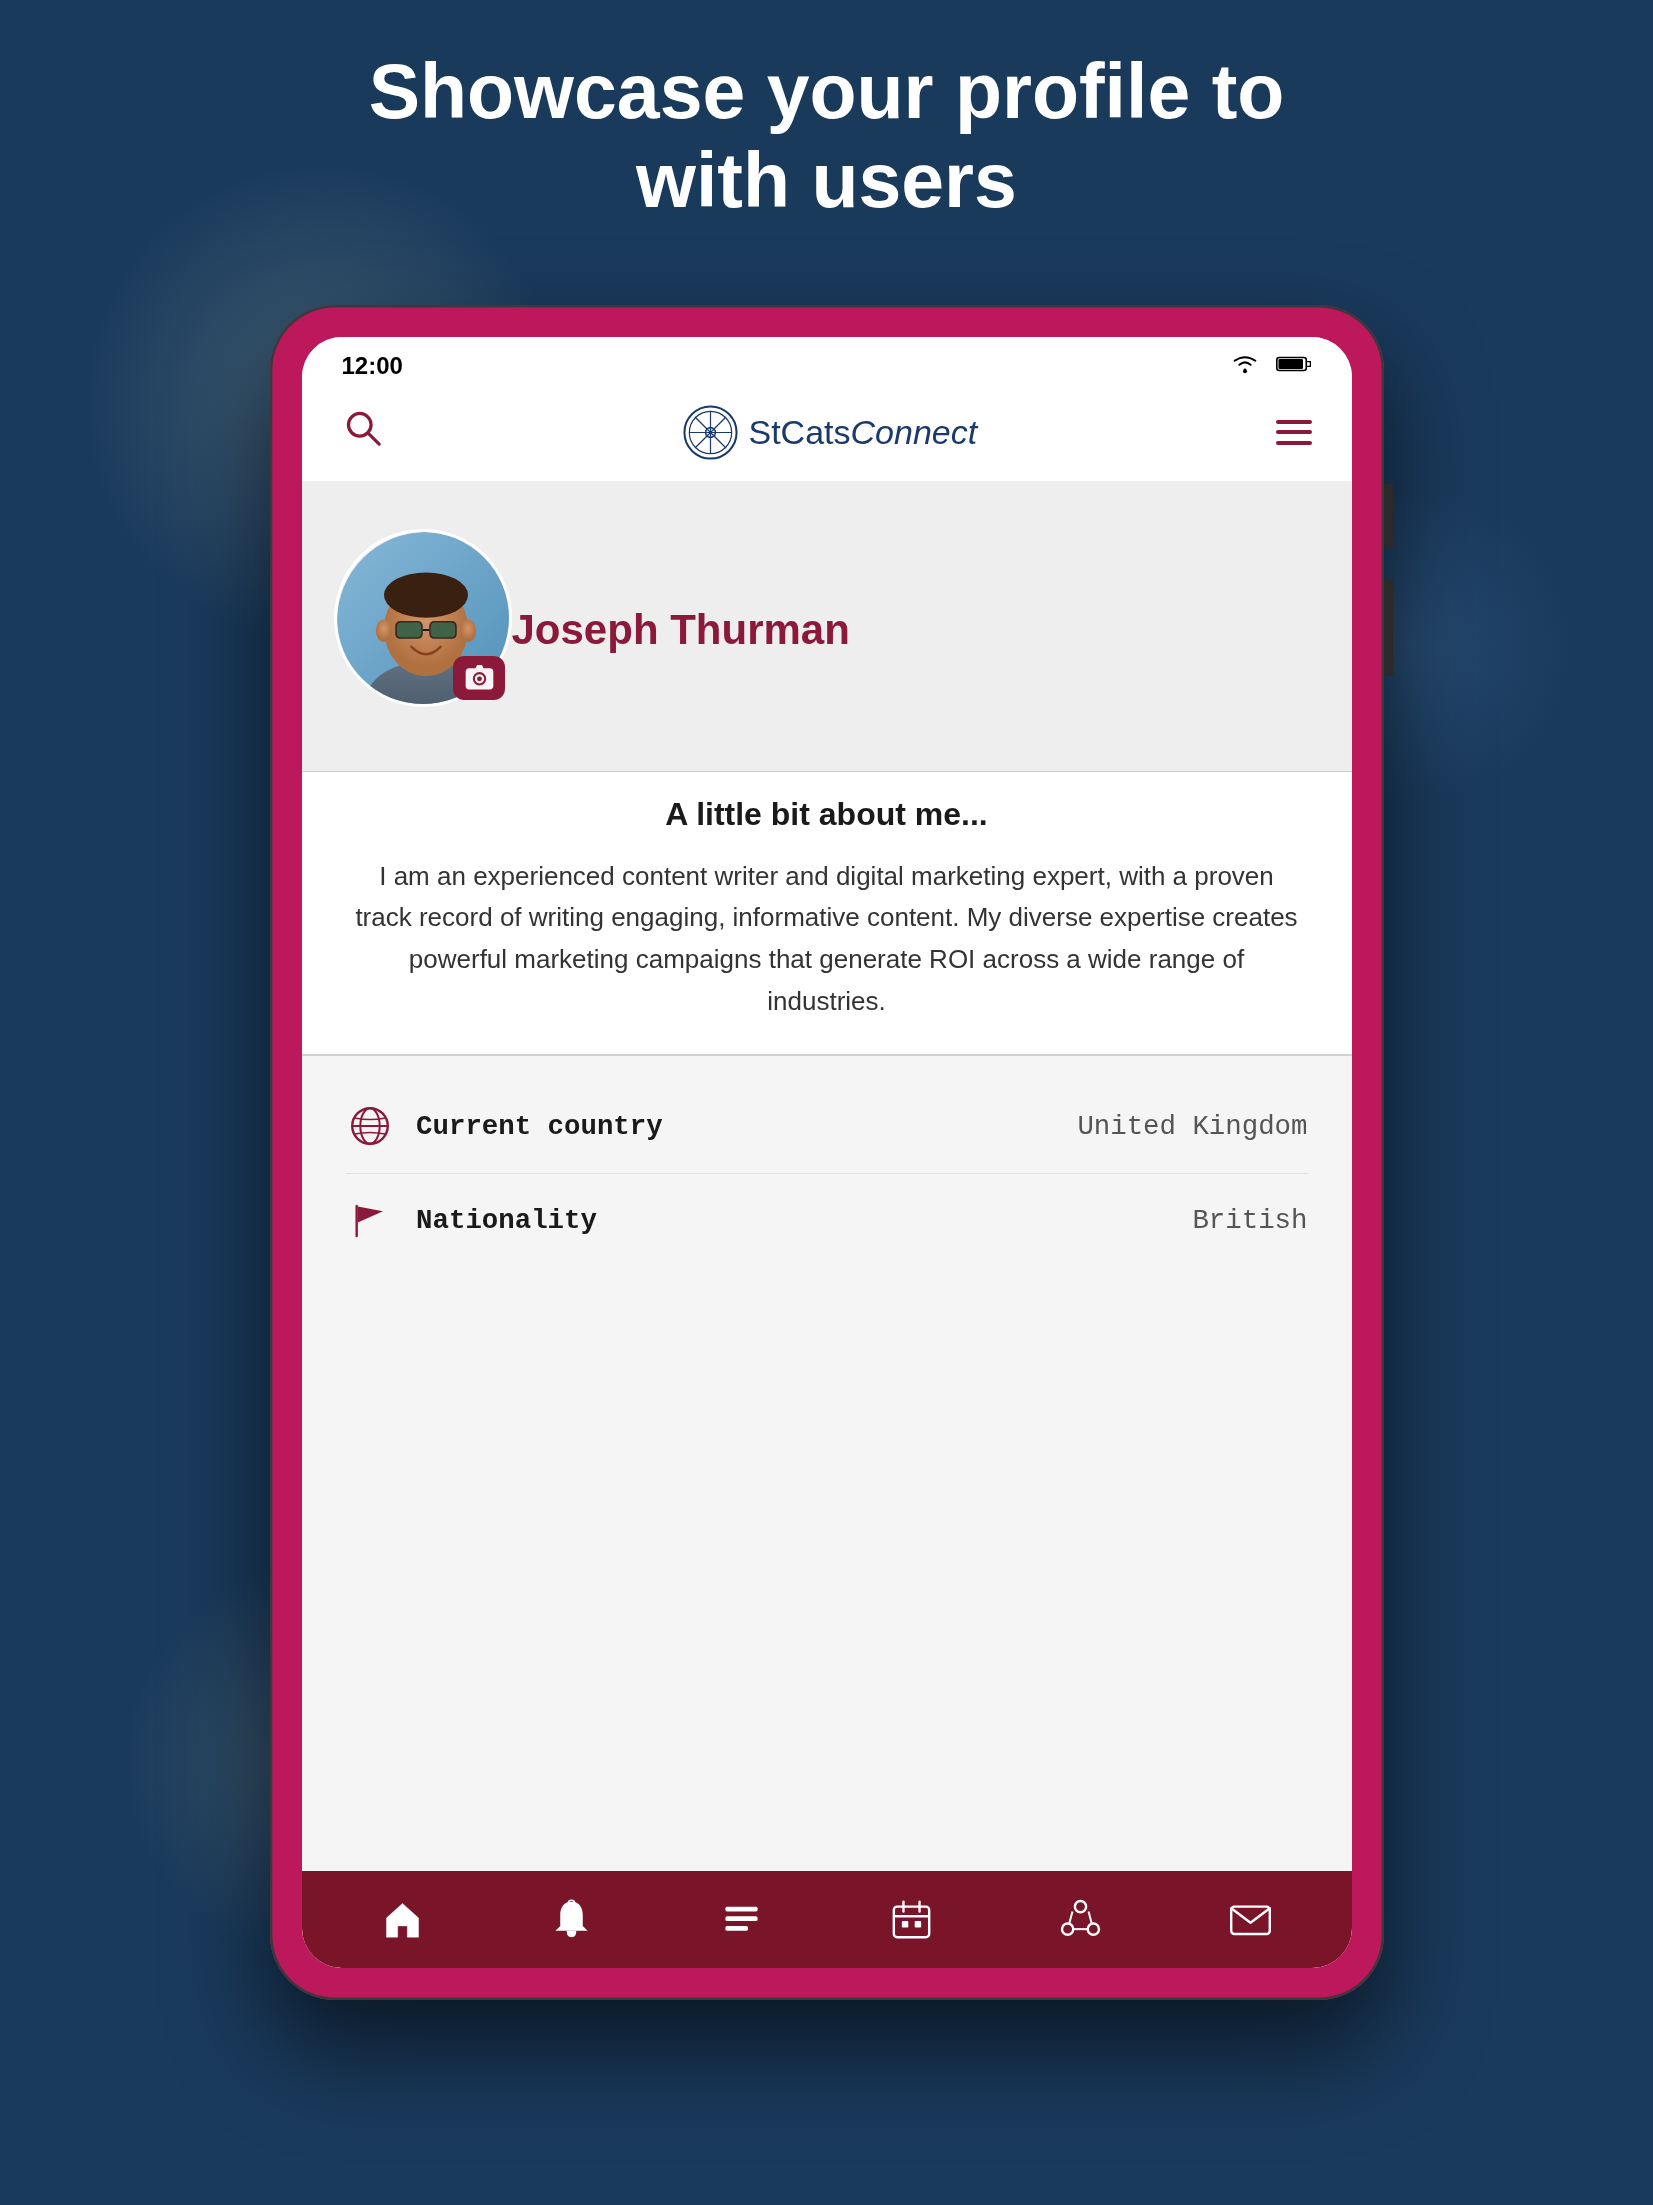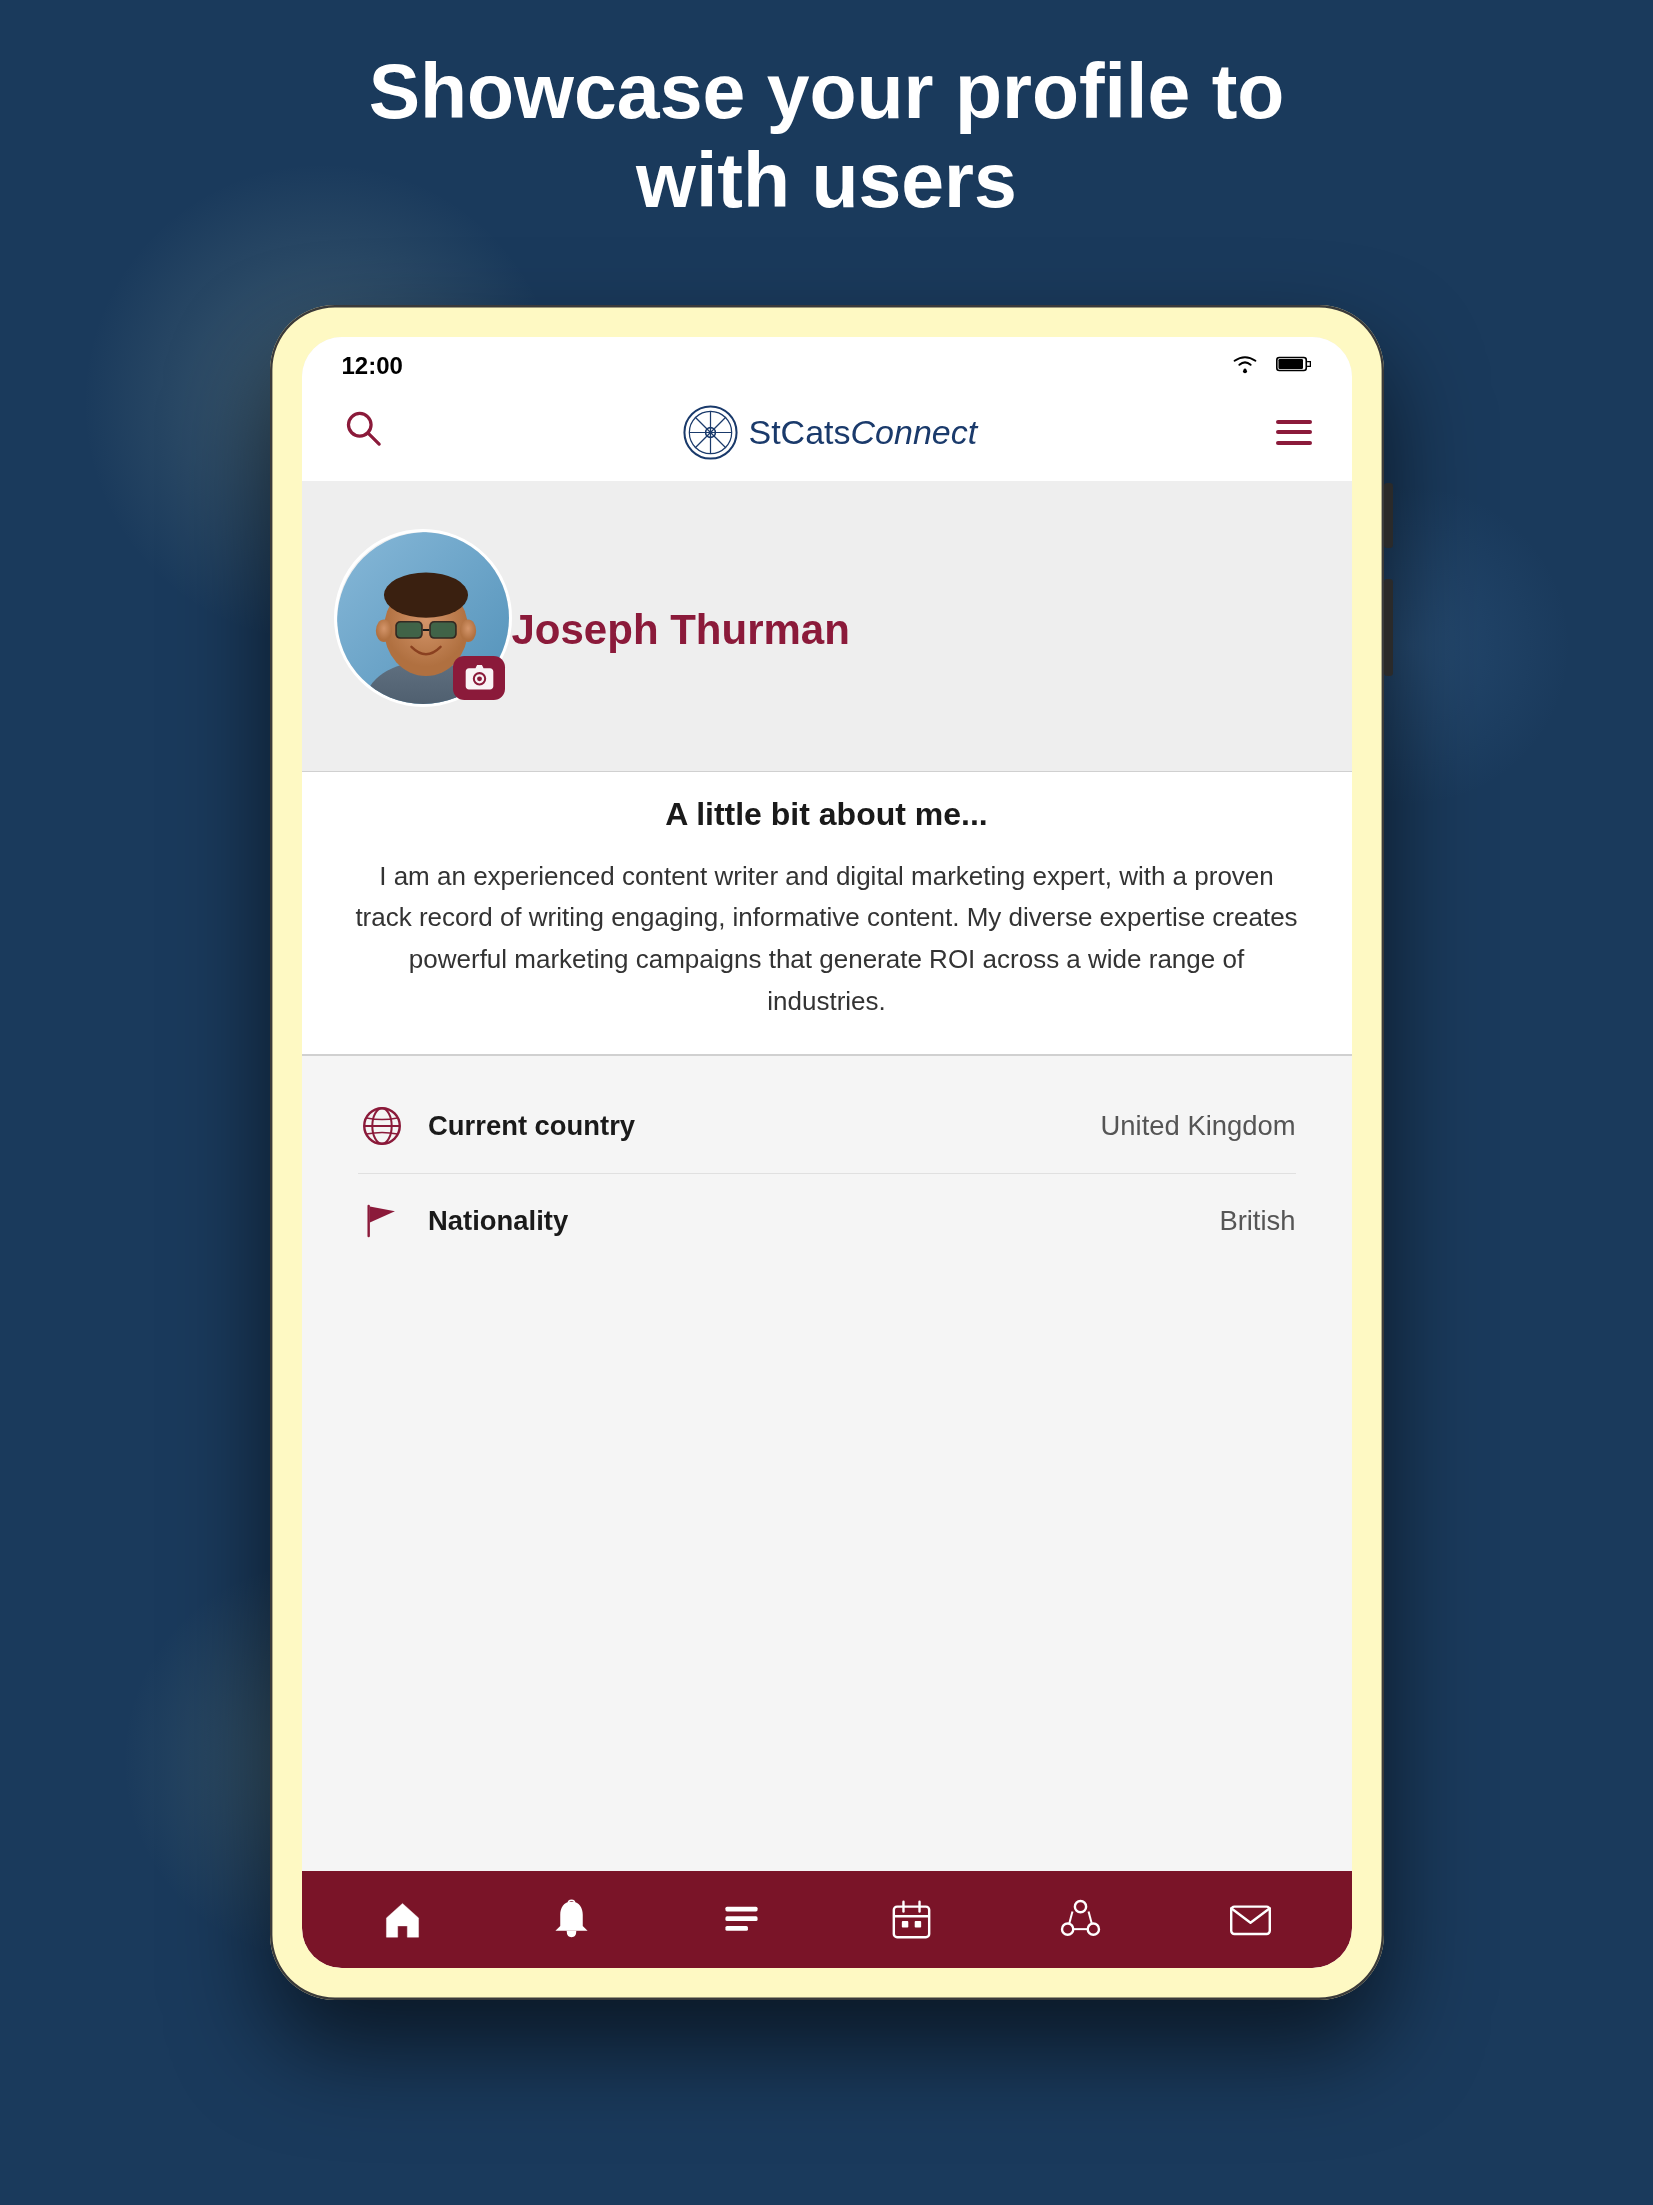--- a/index.html
+++ b/index.html
@@ -60,21 +60,21 @@
       z-index: 1;
       max-width: 1130px;
     }
 
     
     .tablet-outer {
       position: relative;
       margin-top: 81px;
       width: 1114px;
       height: 1695px;
-      background: #fef9c3;
+      background: #be185d;
       border-radius: 65px;
       box-shadow: 0 48px 97px rgba(0,0,0,0.6), inset 0 0 0 2.4px #3a3a3a;
       z-index: 2;
     }
 
     
     .tablet-side-btn {
       position: absolute;
       background: #2a2a2a;
       border-radius: 3.2px;
@@ -234,23 +234,24 @@
     .about-text {
       font-size: 26px;
       color: #333;
       line-height: 1.6;
       text-align: center;
     }
 
     
     .info-section {
       background: #f5f5f5;
-      padding: 24px 56px;
+      padding: 24px 44px;
       flex-shrink: 0;
       flex: 1;
+      font-family: Liberation Mono, monospace;
     }
     .info-row {
       display: flex;
       align-items: center;
       padding: 22.6px 0;
       border-bottom: 0.8px solid #e0e0e0;
     }
     .info-row:last-child {
       border-bottom: none;
     }

